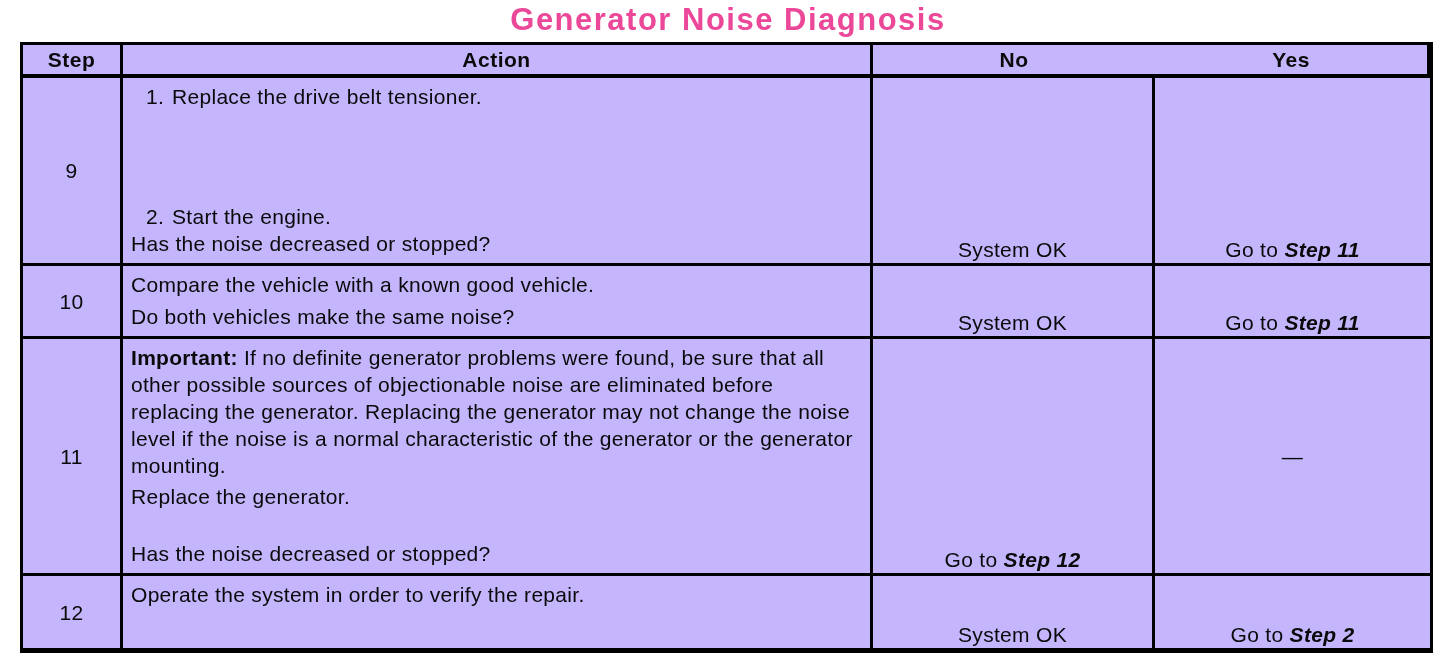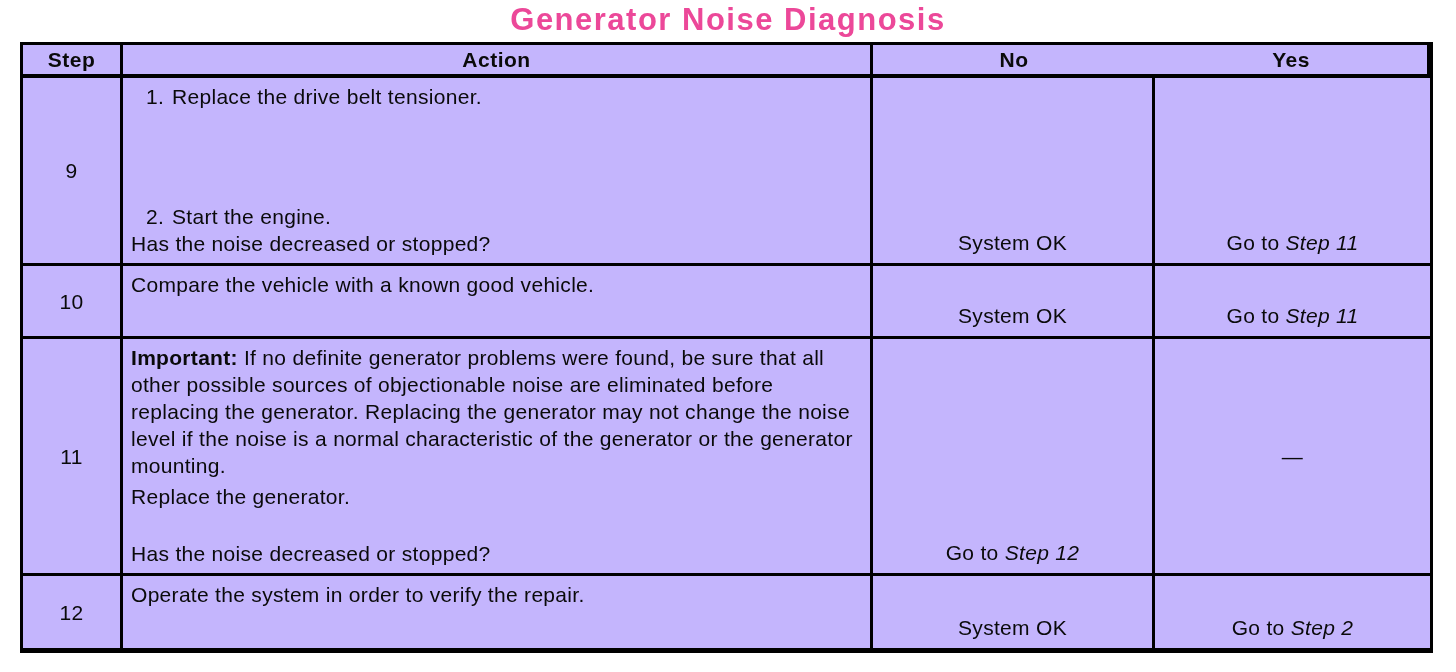--- a/index.html
+++ b/index.html
@@ -49,25 +49,25 @@
     display: flex; flex-direction: column; align-items: flex-start;
     padding: 5px 8px 6px 8px;
   }
   .num-item { display: flex; }
   .num { display: inline-block; width: 26px; margin-left: 15px; flex: none; }
   .spacer { flex: 1 1 auto; }
   .question { margin-top: auto; }
   .para { margin: 0; max-width: 734px; }
   .line2 { margin-top: 4px; }
   .b { font-weight: bold; }
-  .it { font-style: italic; }
+  .it { font-style: italic; font-weight: bold; }
 
   .ans {
     display: flex; align-items: flex-end; justify-content: center;
-    padding-bottom: 7px; text-align: center; white-space: nowrap;
+    text-align: center; white-space: nowrap;
   }
   .ans.center-v { align-items: center; padding-bottom: 0; }
 </style>
 </head>
 <body>
 
 <div class="page">
 
   <div class="title">Generator Noise Diagnosis</div>
 
@@ -92,20 +92,21 @@
       <div>Has the noise decreased or stopped?</div>
     </div>
     <div class="c ans">System OK</div>
     <div class="c ans last-col">
       <span><span>Go to</span> <span class="it">Step 11</span></span>
     </div>
 
     <div class="c step">10</div>
     <div class="c action">
       <div>Compare the vehicle with a known good vehicle.</div>
+      <div class="question">Do both vehicles make the same noise?</div>
     </div>
     <div class="c ans">System OK</div>
     <div class="c ans last-col">
       <span><span>Go to</span> <span class="it">Step 11</span></span>
     </div>
 
     <div class="c step">11</div>
     <div class="c action">
       <p class="para"><span class="b">Important:</span> <span>If no definite generator problems were found, be sure that all other possible sources of objectionable noise are eliminated before replacing the generator. Replacing the generator may not change the noise level if the noise is a normal characteristic of the generator or the generator mounting.</span></p>
       <div class="line2">Replace the generator.</div>

